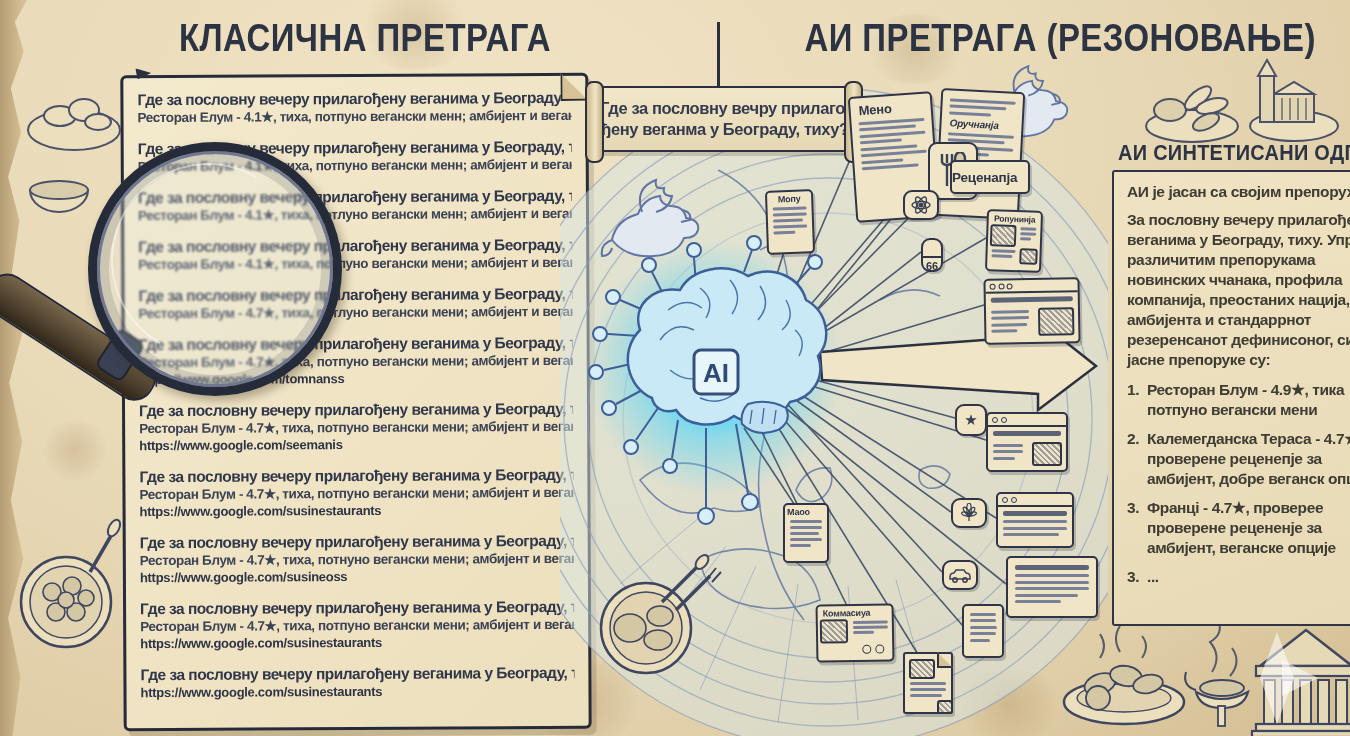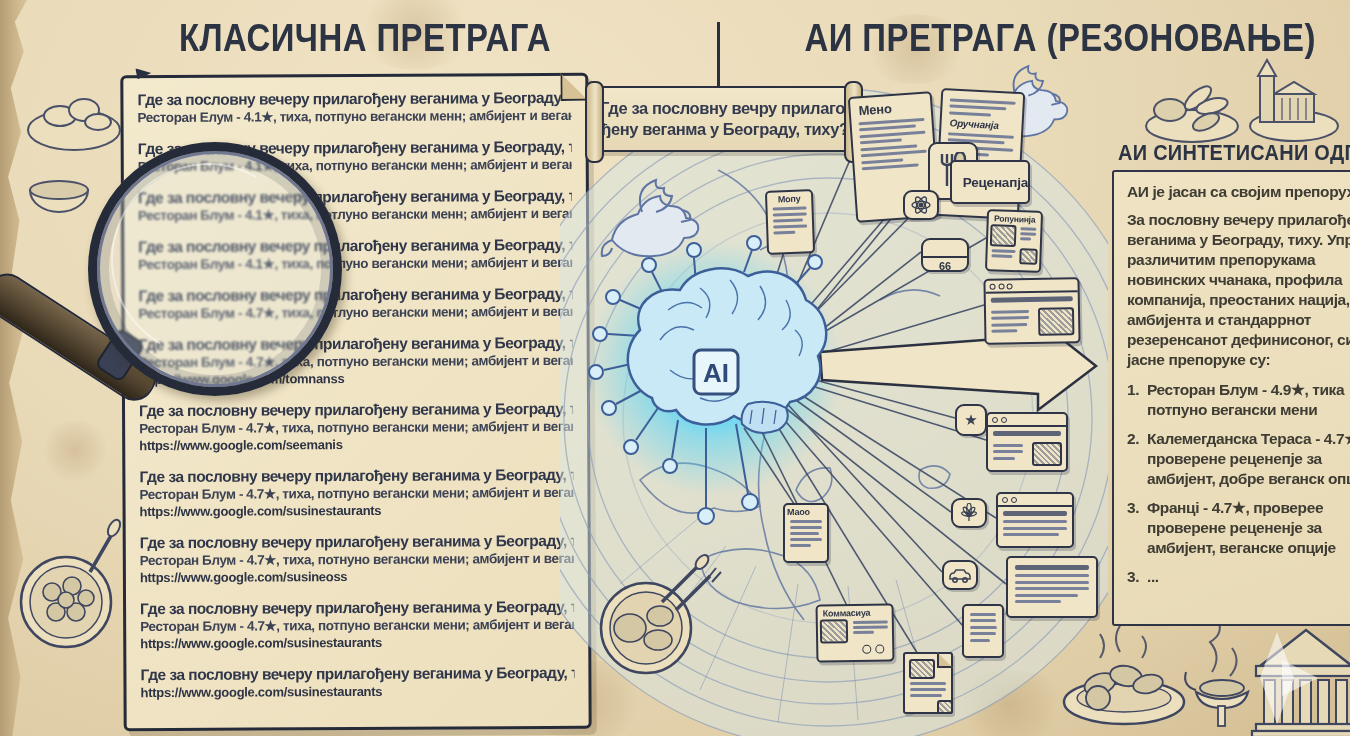--- a/index.html
+++ b/index.html
@@ -428,21 +428,21 @@
           <line x1="4" y1="2" x2="4" y2="11"></line>
           <line x1="9" y1="2" x2="9" y2="11"></line>
           <line x1="14" y1="2" x2="14" y2="11"></line>
           <path d="M4 11 q5 4 10 0"></path>
         <ellipse cx="22" cy="7" rx="5" ry="7" fill="#d9cda9"></ellipse>
           <line x1="22" y1="14" x2="22" y2="34"></line>
       </g>
     </svg>
   </div>
 
-  <div class="card" style="left:950px;top:160px;width:80px;height:44px;display:flex;align-items:center;justify-content:flex-end;z-index:4;">
+  <div class="card" style="left:950px;top:160px;width:80px;height:34px;display:flex;align-items:center;justify-content:flex-start;z-index:4;">
     <span class="card-label" style="font-size:13.5px;">Реценапја</span>
   </div>
 
   <div class="icon-sq" style="left:903px;top:190px;width:36px;height:30px;">
     <svg width="22" height="20" viewBox="0 0 22 20">
       <g stroke="#3a4154" stroke-width="1.4" fill="none">
         <ellipse cx="11" cy="10" rx="9" ry="3.6"></ellipse>
         <ellipse cx="11" cy="10" rx="9" ry="3.6" transform="rotate(60 11 10)"></ellipse>
         <ellipse cx="11" cy="10" rx="9" ry="3.6" transform="rotate(-60 11 10)"></ellipse>
         <circle cx="11" cy="10" r="1.8" fill="#3a4154"></circle>
@@ -462,21 +462,21 @@
     </div>
     <div style="display:flex;gap:2px;margin-top:1px;">
       <div style="flex:1">
           <div class="b" style="margin:2px 2px"></div>
           <div class="b m" style="margin:2px 2px"></div>
         </div>
       <div class="himg" style="width:14px;height:12px;"></div>
     </div>
   </div>
 
-  <div class="icon-sq" style="left:921px;top:238px;width:48px;height:34px;flex-direction:column;padding-top:20px;">
+  <div class="icon-sq" style="left:921px;top:238px;width:22px;height:34px;flex-direction:column;padding-top:20px;">
     <div style="width:100%;border-bottom:2px solid #2f3547;height:5px;box-sizing:border-box;"></div>
     <div class="card-label" style="font-size:11px;line-height:16px;">66</div>
   </div>
 
   <div class="card" style="left:984px;top:278px;width:96px;height:66px;transform:rotate(-1deg);">
     <div class="tbar">
         <div class="dot"></div>
         <div class="dot"></div>
         <div class="dot"></div>
       </div>

